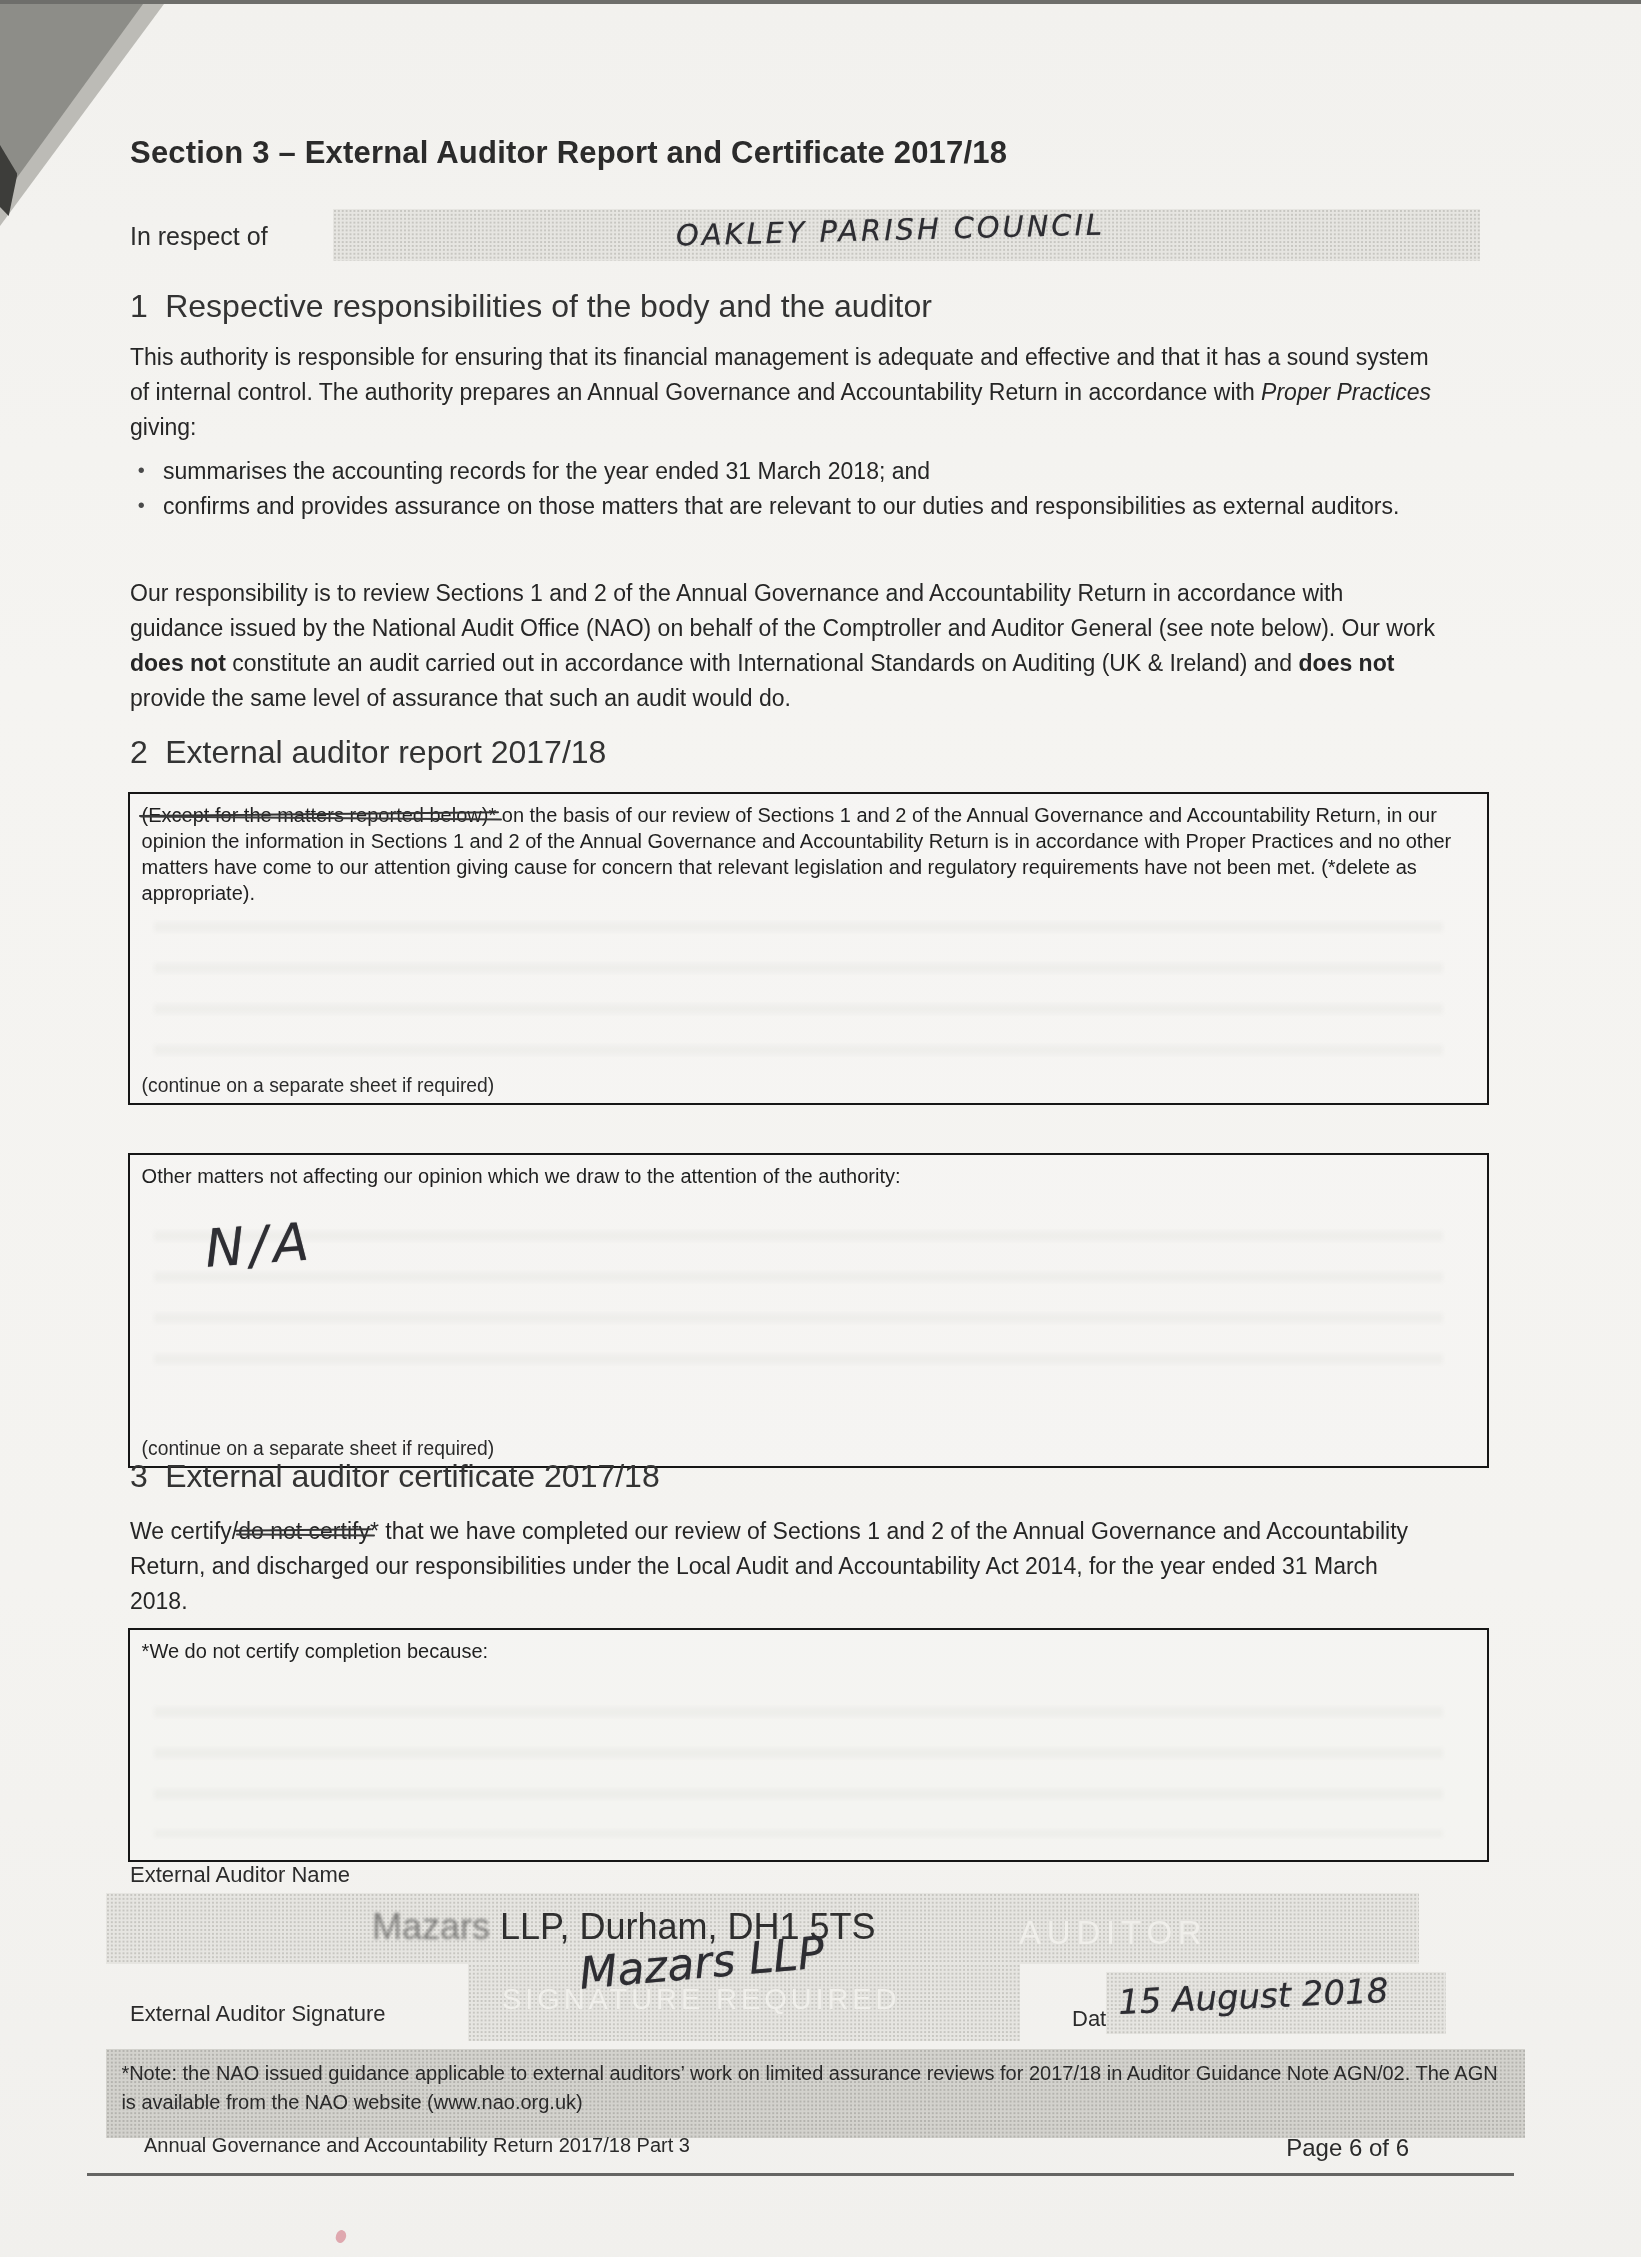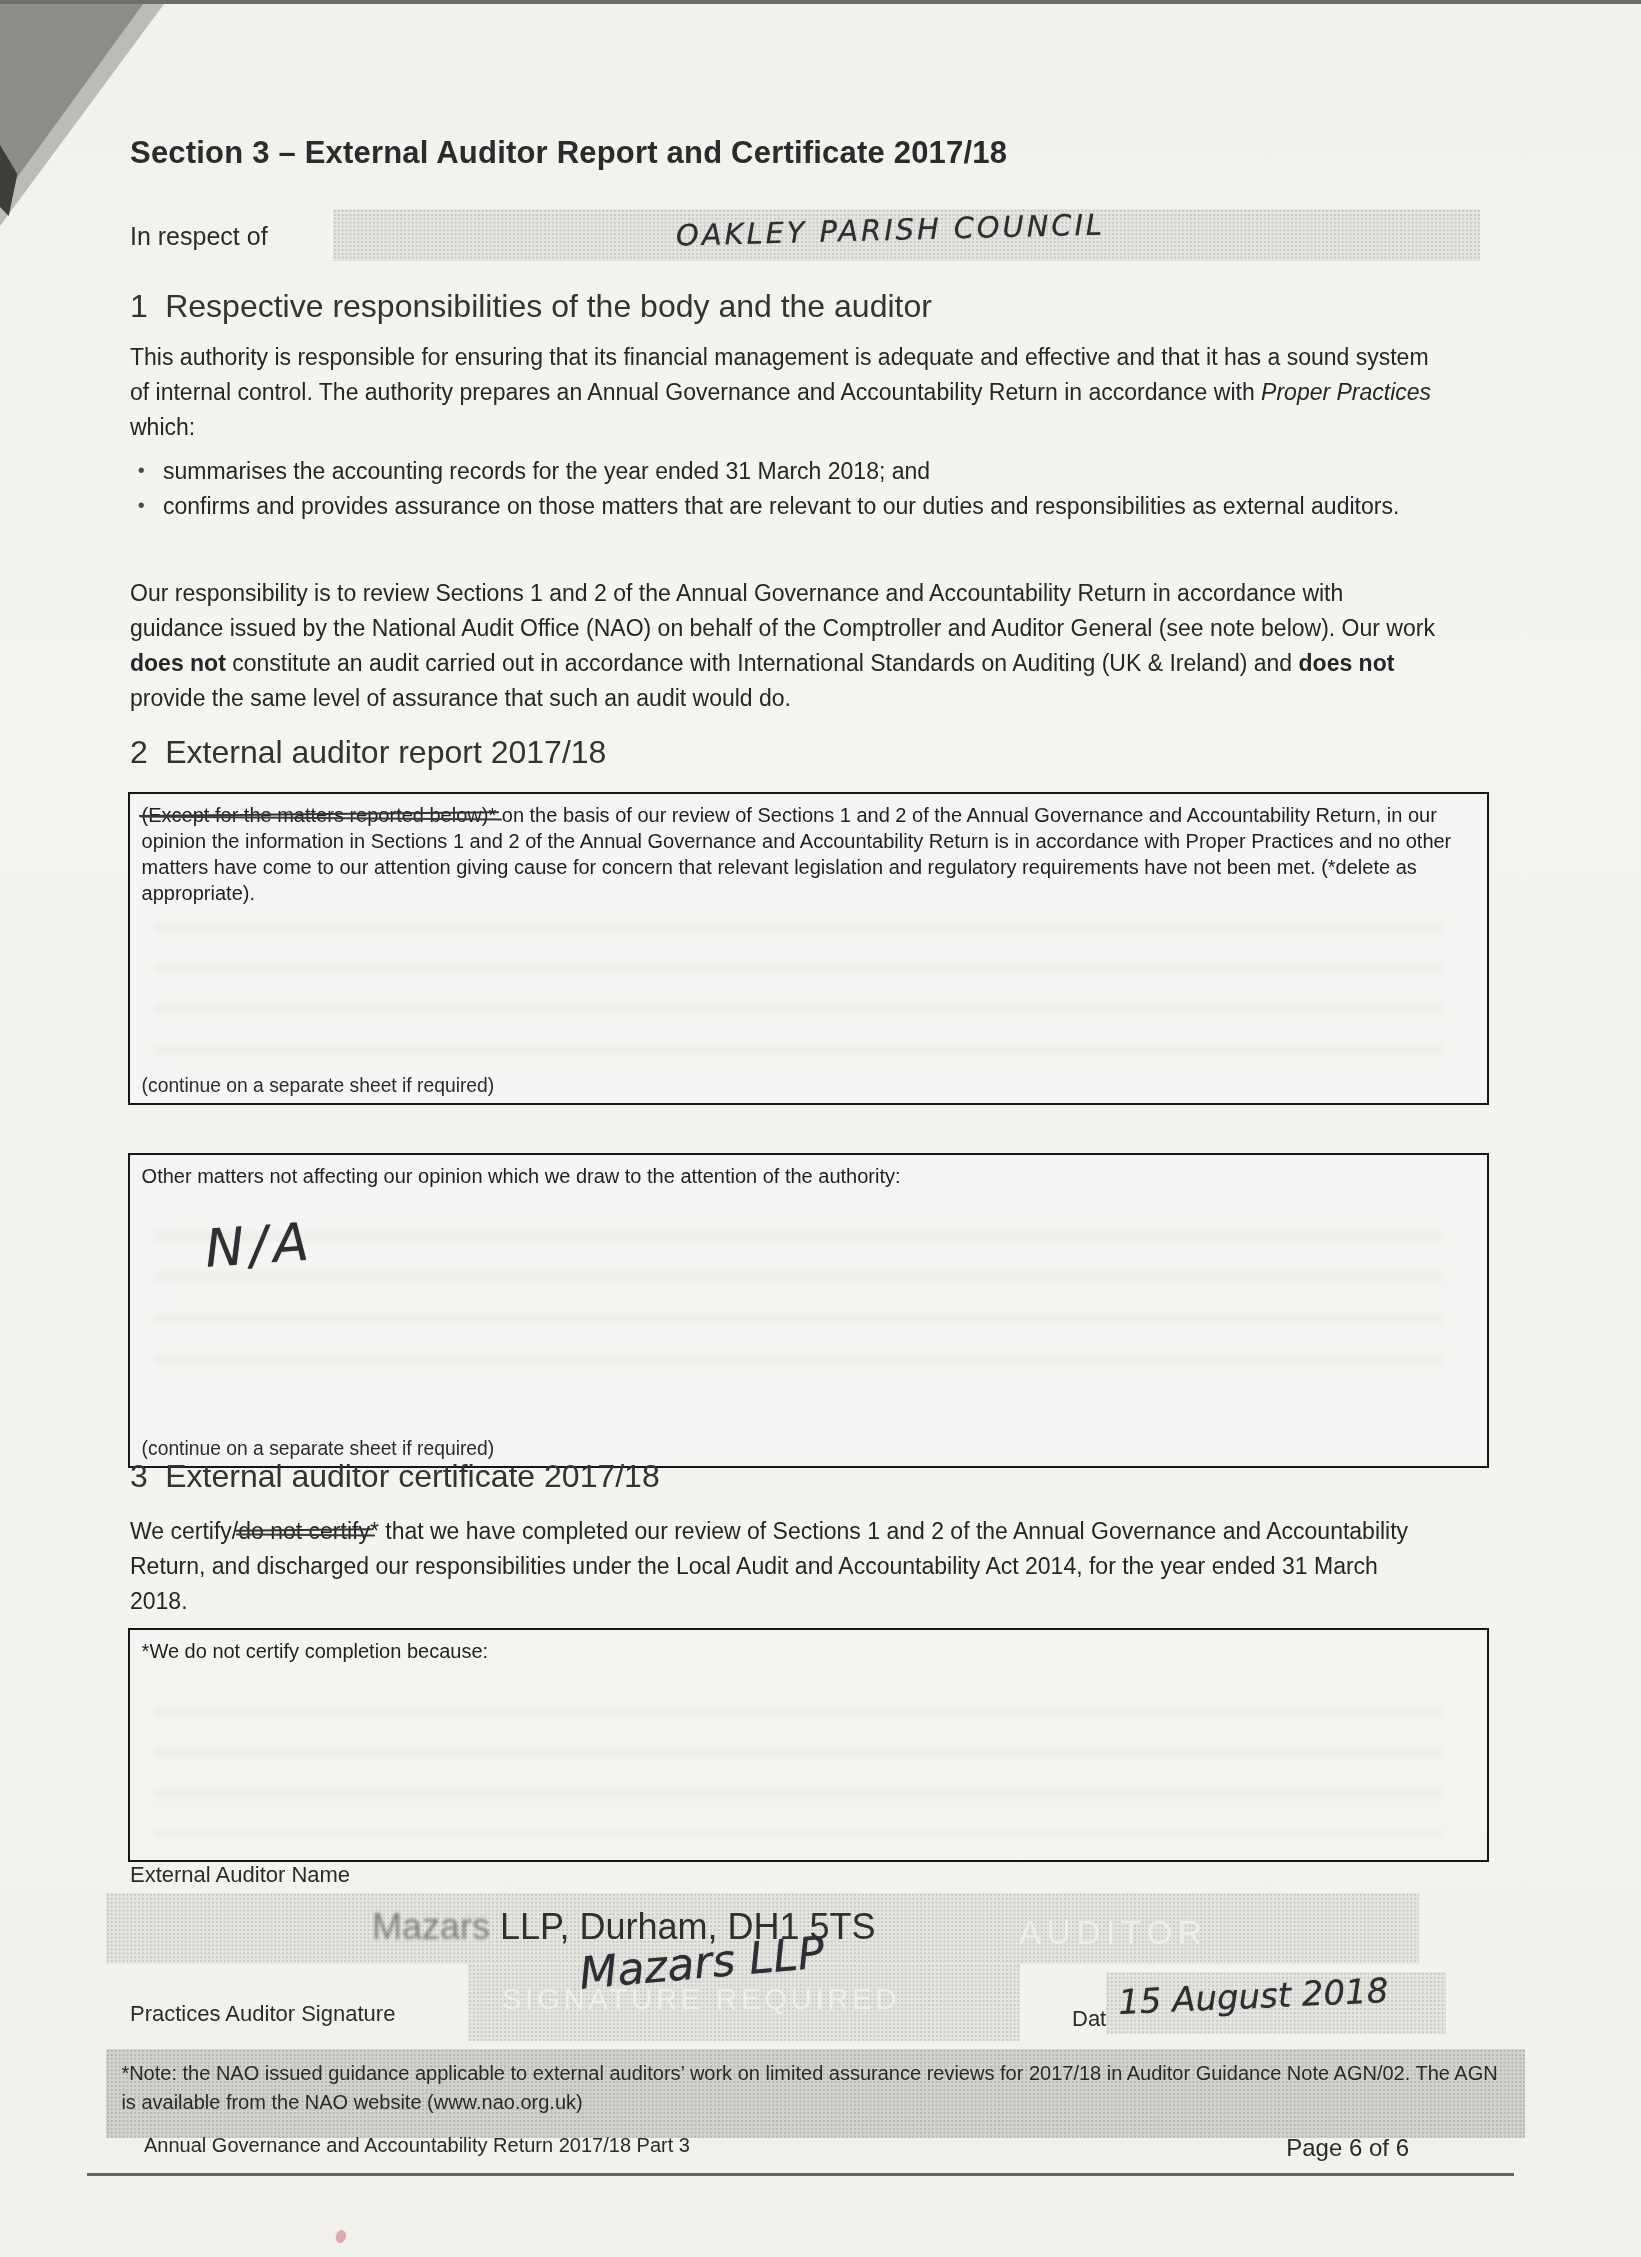--- a/index.html
+++ b/index.html
@@ -95,21 +95,21 @@
   <div class="corner-dark"></div>
 
   <div class="title">Section 3 – External Auditor Report and Certificate 2017/18</div>
 
   <div class="respect-label">In respect of</div>
   <div class="respect-bar halftone"></div>
   <div class="respect-hand hand">Oakley Parish Council</div>
 
   <div class="h-section h1pos"><span class="num">1</span><span>Respective responsibilities of the body and the auditor</span></div>
 
-  <div class="body-par p1"><span>This authority is responsible for ensuring that its financial management is adequate and effective and that it has a sound system of internal control. The authority prepares an Annual Governance and Accountability Return in accordance with </span><span class="it">Proper Practices</span><span> which:</span></div>
+  <div class="body-par p1"><span>This authority is responsible for ensuring that its financial management is adequate and effective and that it has a sound system of internal control. The authority prepares an Annual Governance and Accountability Return in accordance with </span><span class="it">Proper Practices</span><span> giving:</span></div>
 
   <ul class="bullets">
     <li>summarises the accounting records for the year ended 31 March 2018; and</li>
     <li>confirms and provides assurance on those matters that are relevant to our duties and responsibilities as external auditors.</li>
   </ul>
 
   <div class="body-par p2"><span>Our responsibility is to review Sections 1 and 2 of the Annual Governance and Accountability Return in accordance with guidance issued by the National Audit Office (NAO) on behalf of the Comptroller and Auditor General (see note below). Our work </span><span class="bd">does not</span><span> constitute an audit carried out in accordance with International Standards on Auditing (UK &amp; Ireland) and </span><span class="bd">does not</span><span> provide the same level of assurance that such an audit would do.</span></div>
 
   <div class="h-section h2pos"><span class="num">2</span><span>External auditor report 2017/18</span></div>
 
@@ -130,21 +130,21 @@
 
   <div class="box box3">
     <div class="box-text">*We do not certify completion because:</div>
   </div>
 
   <div class="field-label name-label">External Auditor Name</div>
   <div class="name-bar halftone"></div>
   <div class="bar-watermark auditor-wm">AUDITOR</div>
   <div class="name-value"><span class="smudged">Mazars</span><span> LLP, Durham, DH1 5TS</span></div>
 
-  <div class="field-label sig-label">Practices Auditor Signature</div>
+  <div class="field-label sig-label">External Auditor Signature</div>
   <div class="sig-bar halftone"></div>
   <div class="bar-watermark sig-wm">SIGNATURE REQUIRED</div>
   <div class="sig-hand hand">Mazars LLP</div>
 
   <div class="field-label date-label">Date</div>
   <div class="date-bar halftone"></div>
   <div class="date-hand hand">15 August 2018</div>
 
   <div class="note-box halftone-dark">
     <div class="note-text">*Note: the NAO issued guidance applicable to external auditors’ work on limited assurance reviews for 2017/18 in Auditor Guidance Note AGN/02. The AGN is available from the NAO website (www.nao.org.uk)</div>

